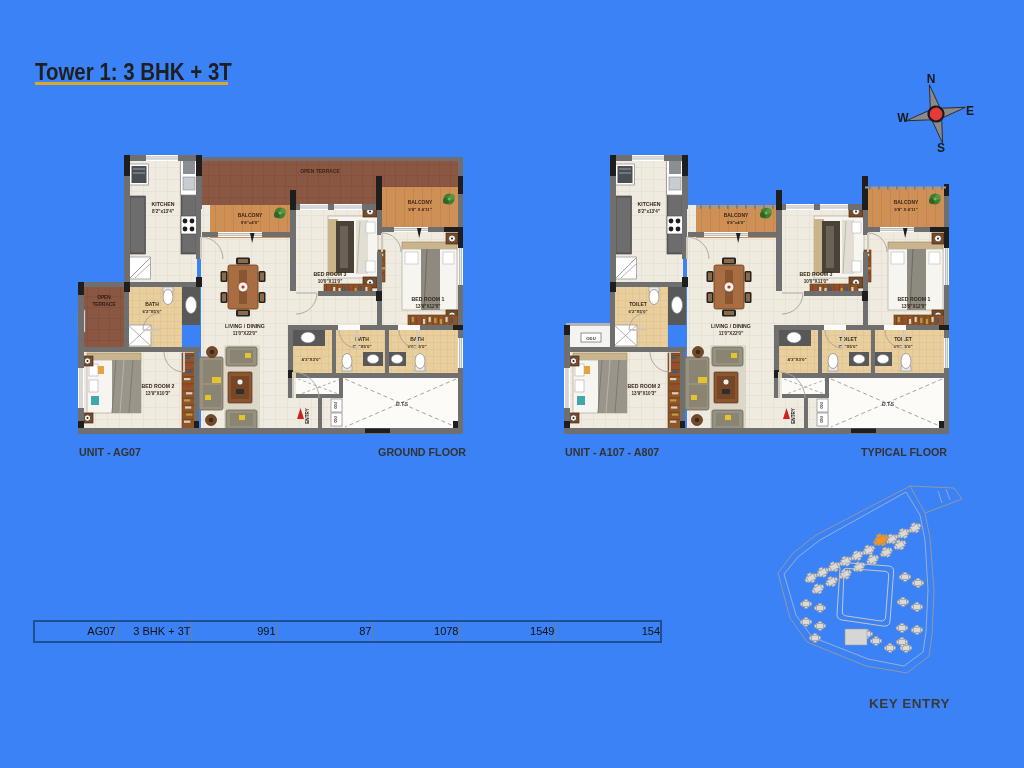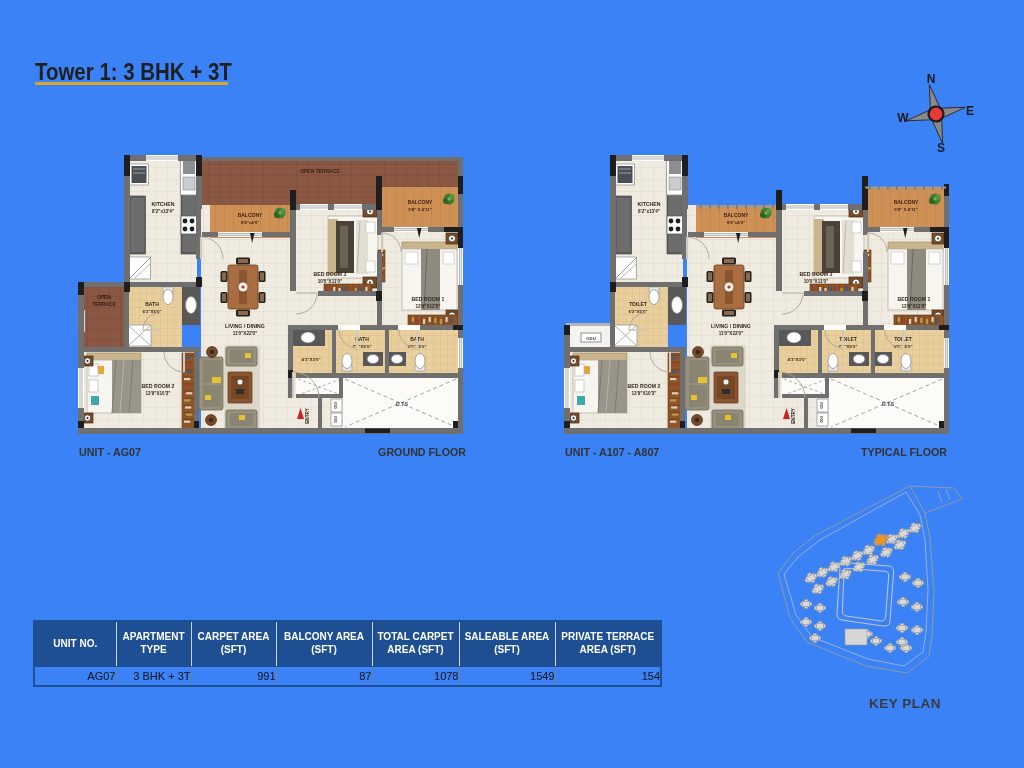--- a/index.html
+++ b/index.html
@@ -1473,42 +1473,33 @@
 </svg>
 
 <div class="abs" style="left:79px;top:446px;font-size:11.5px;font-weight:bold;color:#333;transform:scaleX(0.93);transform-origin:0 0;white-space:nowrap;">UNIT - AG07</div>
 
 <div class="abs" style="left:346px;top:446px;width:120px;text-align:right;white-space:nowrap;font-size:11.5px;font-weight:bold;color:#333;transform:scaleX(0.93);transform-origin:100% 0;">GROUND FLOOR</div>
 
 <div class="abs" style="left:565px;top:446px;font-size:11.5px;font-weight:bold;color:#333;transform:scaleX(0.93);transform-origin:0 0;white-space:nowrap;">UNIT - A107 - A807</div>
 
 <div class="abs" style="left:827px;top:446px;width:120px;text-align:right;white-space:nowrap;font-size:11.5px;font-weight:bold;color:#333;transform:scaleX(0.93);transform-origin:100% 0;">TYPICAL FLOOR</div>
 
-<div class="abs" style="left:869px;top:696px;font-size:13.5px;font-weight:bold;color:#3a3a3a;letter-spacing:0.5px;">KEY PLAN</div>
+<div class="abs" style="left:869px;top:696px;font-size:13.5px;font-weight:bold;color:#3a3a3a;letter-spacing:0.5px;">KEY ENTRY</div>
 
 <table class="area abs" style="left:33px;top:620px;width:629px;border:2px solid #1e4f92;">
 <colgroup>
         <col style="width:82px">
         <col style="width:75px">
         <col style="width:85px">
         <col style="width:96px">
         <col style="width:87px">
         <col style="width:96px">
         <col>
       </colgroup>
 <tbody>
-        <tr style="height:45px;">
-          <th>UNIT NO.</th>
-          <th>APARTMENT<br>TYPE</th>
-          <th>CARPET AREA<br>(SFT)</th>
-          <th>BALCONY AREA<br>(SFT)</th>
-          <th>TOTAL CARPET<br>AREA (SFT)</th>
-          <th>SALEABLE AREA<br>(SFT)</th>
-          <th>PRIVATE TERRACE<br>AREA (SFT)</th>
-        </tr>
 <tr>
           <td>AG07</td>
           <td>3 BHK + 3T</td>
           <td>991</td>
           <td>87</td>
           <td>1078</td>
           <td>1549</td>
           <td>154</td>
         </tr>
 </tbody>

